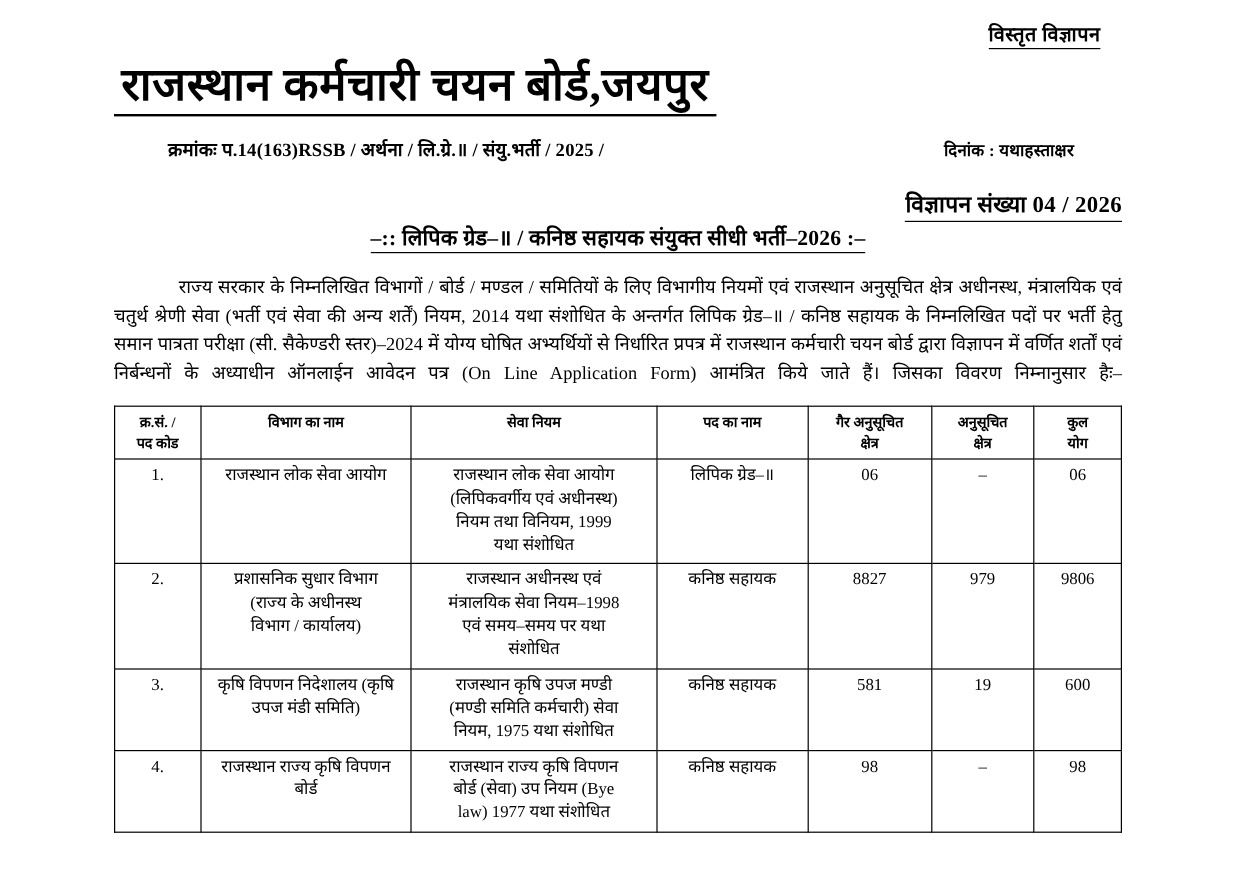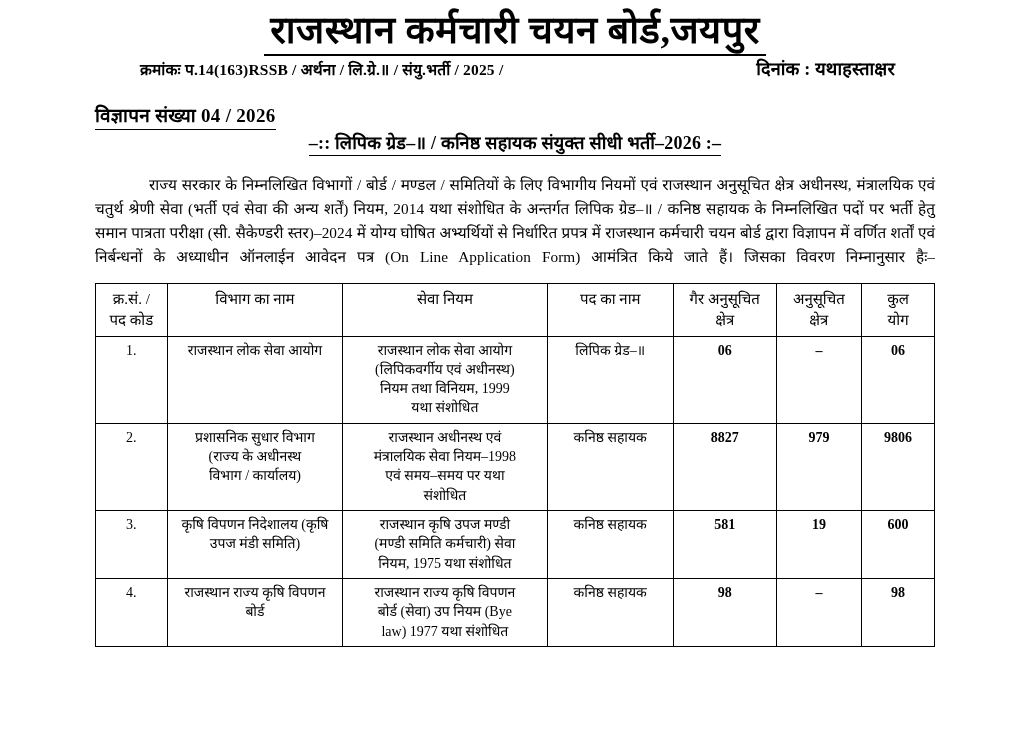--- a/index.html
+++ b/index.html
@@ -33,21 +33,20 @@
     font-size: 16.5px;
     font-weight: bold;
     letter-spacing: 0.4px;
     border-bottom: 1.6px solid #000;
     padding-bottom: 1px;
     line-height: 1.15;
   }
 
   
   .masthead {
-    text-align: center;
     margin-top: 9px;
   }
   .org-title {
     font-size: 38px;
     font-weight: bold;
     letter-spacing: 0.5px;
     line-height: 1.12;
     display: inline-block;
     border-bottom: 2.2px solid #000;
     padding: 0 6px 2px 6px;
@@ -60,38 +59,38 @@
     border-bottom: 1.3px solid #000;
     padding-bottom: 1px;
     line-height: 1.2;
   }
 
   
   .ref-row {
     display: flex;
     justify-content: space-between;
     align-items: baseline;
-    margin-top: 0;
+    margin-top: 16px;
     padding: 0 40px 0 45px;
     text-align: center;
   }
   .ref-no {
     font-size: 15.5px;
     font-weight: bold;
     letter-spacing: 0.2px;
   }
   .ref-date {
-    font-size: 18px;
+    font-size: 14px;
     font-weight: bold;
     letter-spacing: 0.2px;
   }
 
   
   .advt-no-wrap {
-    text-align: left;
+    text-align: right;
     margin-top: 22px;
   }
   .advt-no {
     font-size: 19px;
     font-weight: bold;
     display: inline-block;
     border-bottom: 1.8px solid #000;
     padding-bottom: 1px;
     letter-spacing: 0.3px;
   }
@@ -131,42 +130,45 @@
   table.main-table th,
   table.main-table td {
     border: 1.4px solid #000;
     vertical-align: top;
     padding: 4px 4px 5px 4px;
     font-size: 14px;
     line-height: 1.38;
     text-align: center;
   }
   table.main-table th {
-    font-weight: normal;
-    font-size: 15px;
+    font-weight: bold;
+    font-size: 12px;
     vertical-align: top;
     padding-top: 5px;
     padding-bottom: 5px;
   }
-  td.num, th.num { text-align: center; font-weight: bold; }
+  td.num, th.num { text-align: center; }
   td.idx { text-align: center; }
   .c0 { width: 67px; }
   .c1 { width: 164px; }
   .c2 { width: 191px; }
   .c3 { width: 118px; }
   .c4 { width: 96px; }
   .c5 { width: 80px; }
   .c6 { width: 68px; }
   .cellline { display: block; }
 </style>
 </head>
 <body>
 
 <div class="page">
 
+  <div class="top-tag-row">
+    <div class="top-tag">विस्तृत विज्ञापन</div>
+  </div>
 
   <div class="masthead">
     <div class="org-title">राजस्थान कर्मचारी चयन बोर्ड,जयपुर</div>
   </div>
 
   <div class="ref-row">
     <div class="ref-no">क्रमांकः प.14(163)RSSB / अर्थना / लि.ग्रे.॥ / संयु.भर्ती / 2025 /</div>
     <div class="ref-date">दिनांक : यथाहस्ताक्षर</div>
   </div>
 

